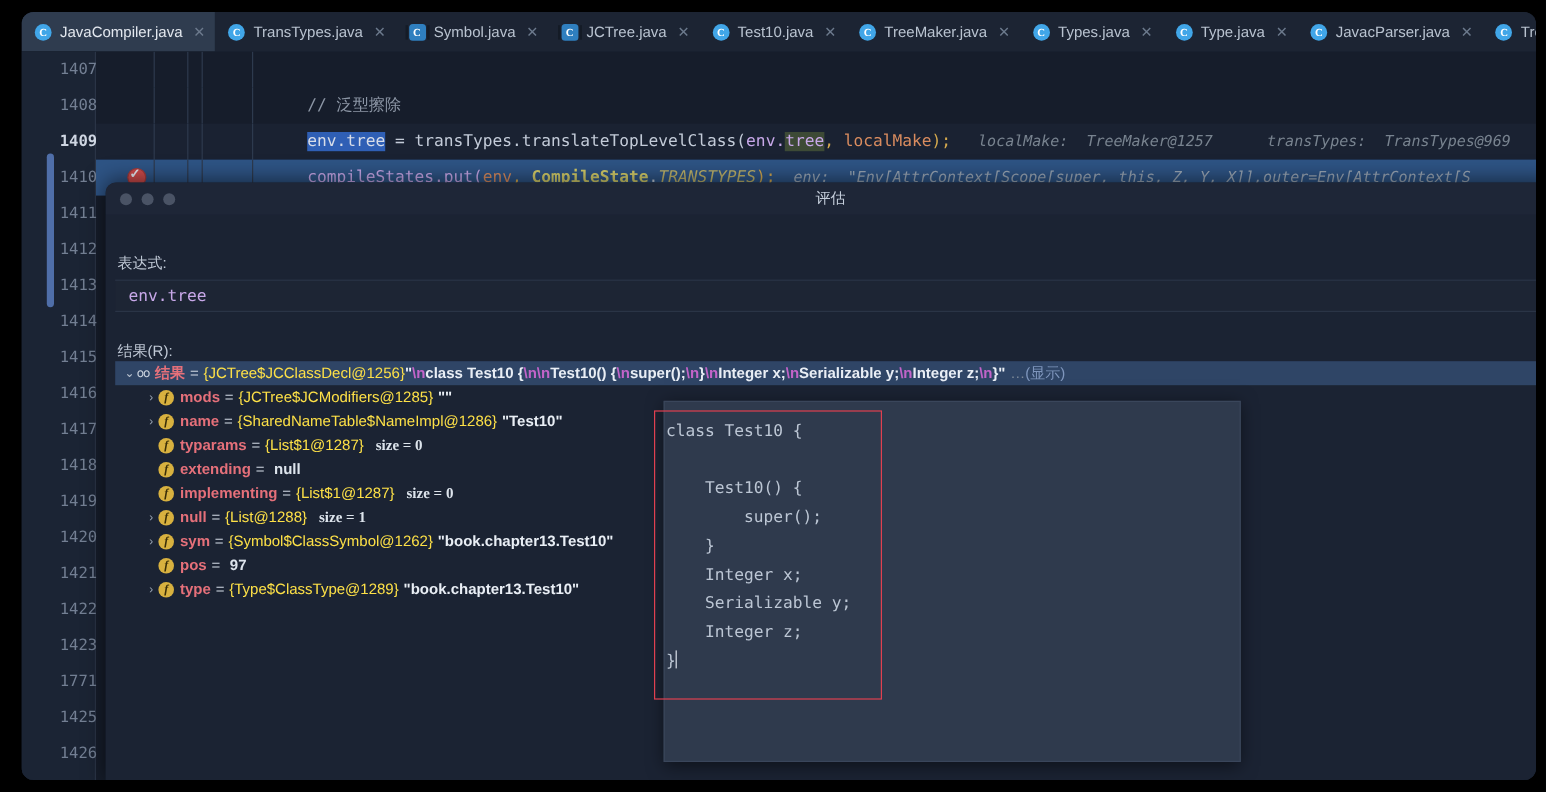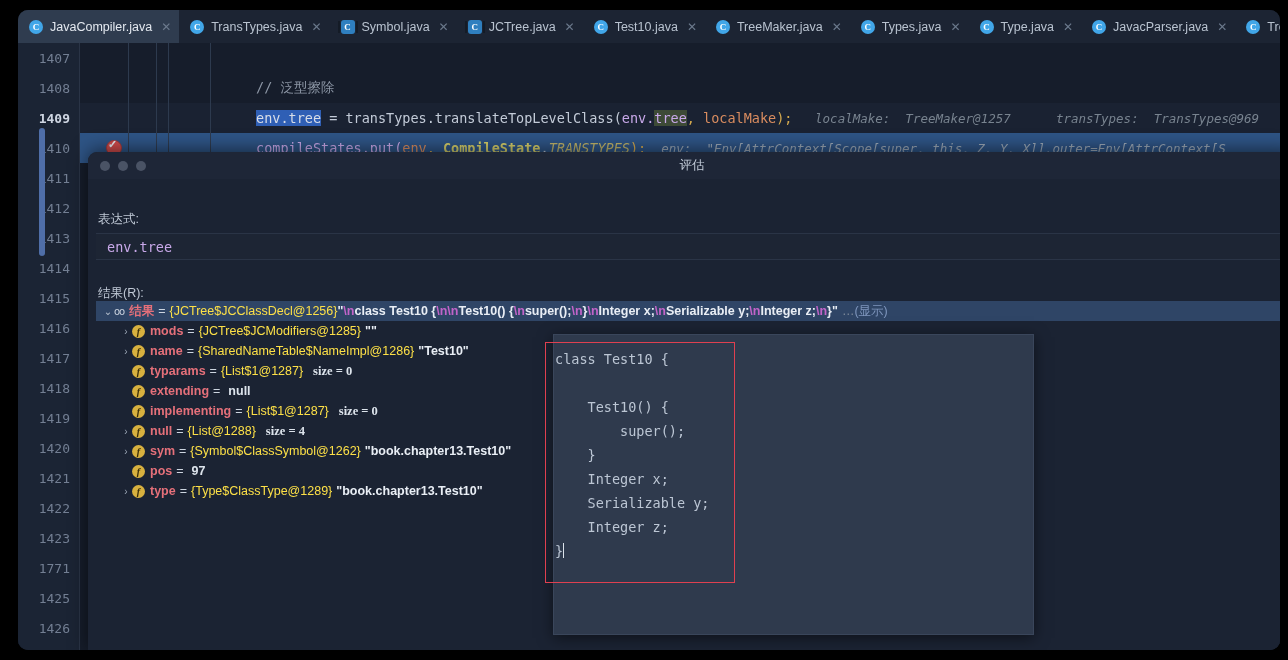--- a/index.html
+++ b/index.html
@@ -115,20 +115,21 @@
     display: flex;
     align-items: center;
   }
   .lnum {
     width: 52px;
     text-align: right;
     font-family: "DejaVu Sans Mono", monospace;
     font-size: 13px;
     color: #737f93;
     flex: 0 0 auto;
+    padding-left: 11px;
   }
   .lnum.cur { color: #cfd6e2; font-weight: bold; }
   .bpicon {
     position: absolute;
     left: 88px;
     width: 14px; height: 14px;
     border-radius: 50%;
     background: #cf4b4b;
     border: 1px solid #a33a3a;
   }
@@ -714,21 +715,21 @@
                 <span class="t-size">size = 0</span>
               </div>
             </div>
             <div class="trow">
               <div class="tw" style="left: 24px;">
                 <span class="chev">›</span>
                 <span class="ficon">f</span>
                 <span class="t-name">null</span>
                 <span class="t-eq">=</span>
                 <span class="t-type">{List@1288}</span>
-                <span class="t-size">size = 4</span>
+                <span class="t-size">size = 1</span>
               </div>
             </div>
             <div class="trow">
               <div class="tw" style="left: 24px;">
                 <span class="chev">›</span>
                 <span class="ficon">f</span>
                 <span class="t-name">sym</span>
                 <span class="t-eq">=</span>
                 <span class="t-type">{Symbol$ClassSymbol@1262}</span>
                 <span class="t-str">"book.chapter13.Test10"</span>

